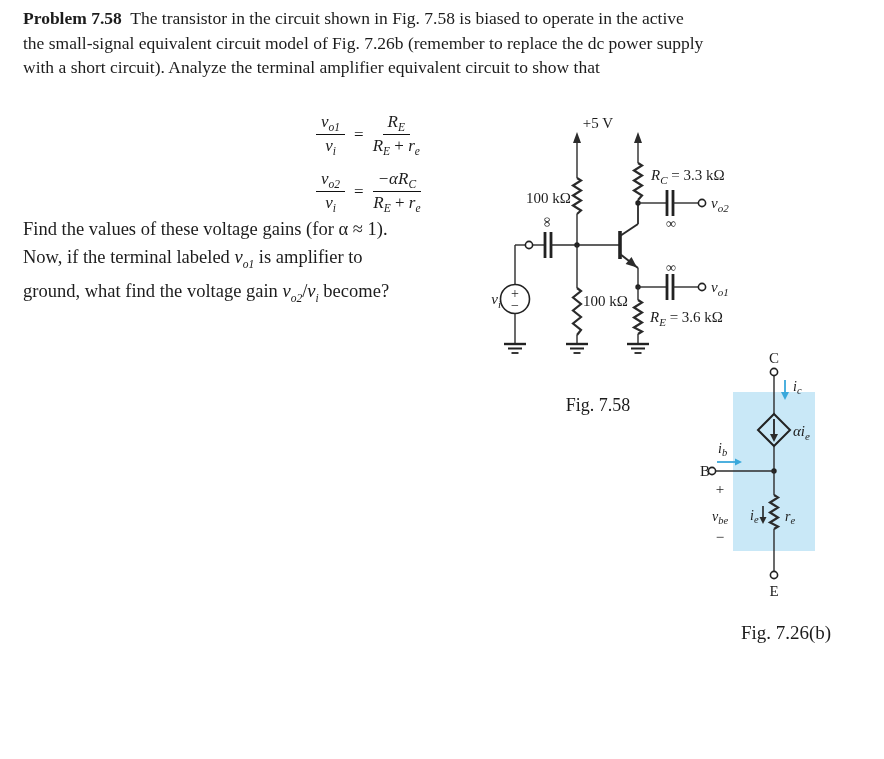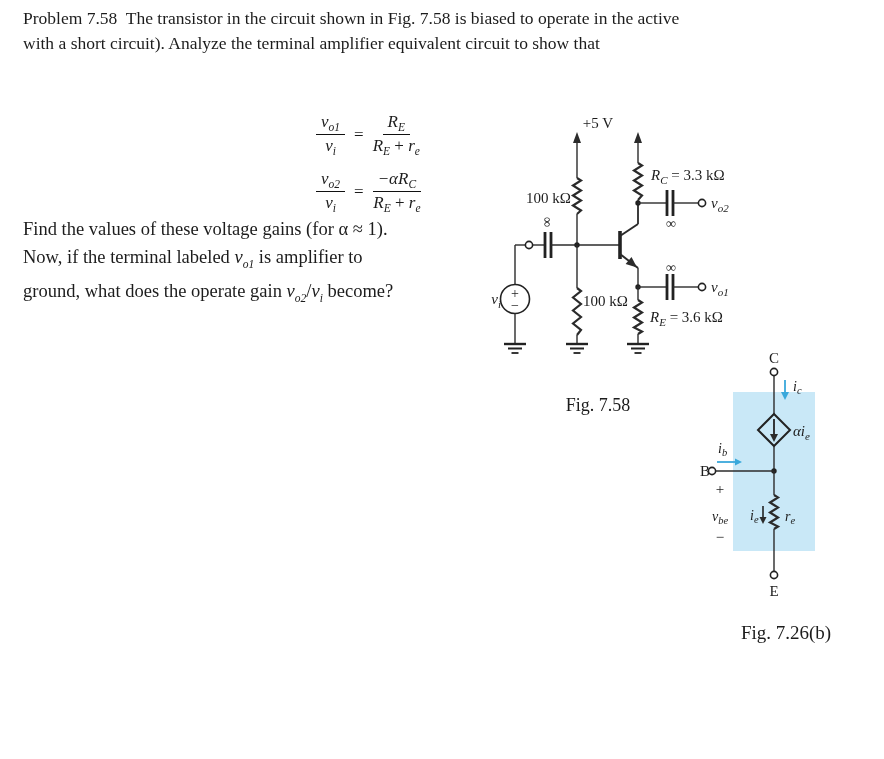--- a/index.html
+++ b/index.html
@@ -2,21 +2,21 @@
 <html><head>
 <meta charset="utf-8">
 <style>
   html,body{margin:0;padding:0;}
   body{
     width:884px;height:759px;position:relative;background:#ffffff;
     font-family:"Liberation Serif", serif;color:#1c1c1c;overflow:hidden;
   }
   .line{white-space:pre;}
   .toptext{position:absolute;left:23px;top:6px;font-size:17.5px;line-height:24.5px;}
-  .toptext b{font-weight:normal;}
+  .toptext b{font-weight:bold;}
   .it{font-style:italic;}
   sub{font-size:11.5px;}
   .question{position:absolute;left:23px;top:216px;font-size:18.5px;line-height:27.5px;}
   .equations{position:absolute;left:316px;top:112px;font-size:17px;}
   .eqrow{display:flex;align-items:center;gap:9px;margin-bottom:11px;}
   .frac{display:inline-flex;flex-direction:column;align-items:center;}
   .frac .num{padding:0 5px 1px;border-bottom:1.4px solid #111;}
   .frac .den{padding-top:1px;}
   svg{position:absolute;}
   svg text{font-family:"Liberation Serif", serif;fill:#1c1c1c;}
@@ -29,20 +29,21 @@
   .arr{fill:#2b2b2b;stroke:none;}
   .gnd1{stroke:#222;stroke-width:2.4;}
   .gnd2{stroke:#222;stroke-width:2;}
   .gnd3{stroke:#222;stroke-width:1.8;}
 </style>
 </head>
 <body>
 
 <div class="toptext">
   <div class="line"><b>Problem 7.58</b><span>  The transistor in the circuit shown in Fig. 7.58 is biased to operate in the active</span></div>
+  <div class="line"><span>the small-signal equivalent circuit model of Fig. 7.26b (remember to replace the dc power supply</span></div>
   <div class="line"><span>with a short circuit). Analyze the terminal amplifier equivalent circuit to show that</span></div>
 </div>
 
 <div class="equations">
   <div class="eqrow">
     <span class="frac">
       <span class="num"><span class="it">v</span><sub class="it">o1</sub></span>
       <span class="den"><span class="it">v</span><sub class="it">i</sub></span>
     </span>
     <span>=</span>
@@ -60,21 +61,21 @@
     <span class="frac">
       <span class="num"><span class="it">−α</span><span class="it">R</span><sub class="it">C</sub></span>
       <span class="den"><span class="it">R</span><sub class="it">E</sub><span> + </span><span class="it">r</span><sub class="it">e</sub></span>
     </span>
   </div>
 </div>
 
 <div class="question">
   <div class="line"><span>Find the values of these voltage gains (for α ≈ 1).</span></div>
   <div class="line"><span>Now, if the terminal labeled </span><span class="it">v</span><sub class="it">o1</sub><span> is amplifier to</span></div>
-  <div class="line"><span>ground, what does the operate gain </span><span class="it">v</span><sub class="it">o2</sub><span>/</span><span class="it">v</span><sub class="it">i</sub><span> become?</span></div>
+  <div class="line"><span>ground, what find the voltage gain </span><span class="it">v</span><sub class="it">o2</sub><span>/</span><span class="it">v</span><sub class="it">i</sub><span> become?</span></div>
 </div>
 
 <svg style="left:470px;top:110px;" width="320" height="312" viewBox="0 0 320 312">
 
   <g>
     <line class="wire" x1="107" y1="31" x2="107" y2="68"></line>
     <polygon class="arr" points="103,33 111,33 107,22"></polygon>
   </g>
   <g>
     <line class="wire" x1="168" y1="31" x2="168" y2="53"></line>

